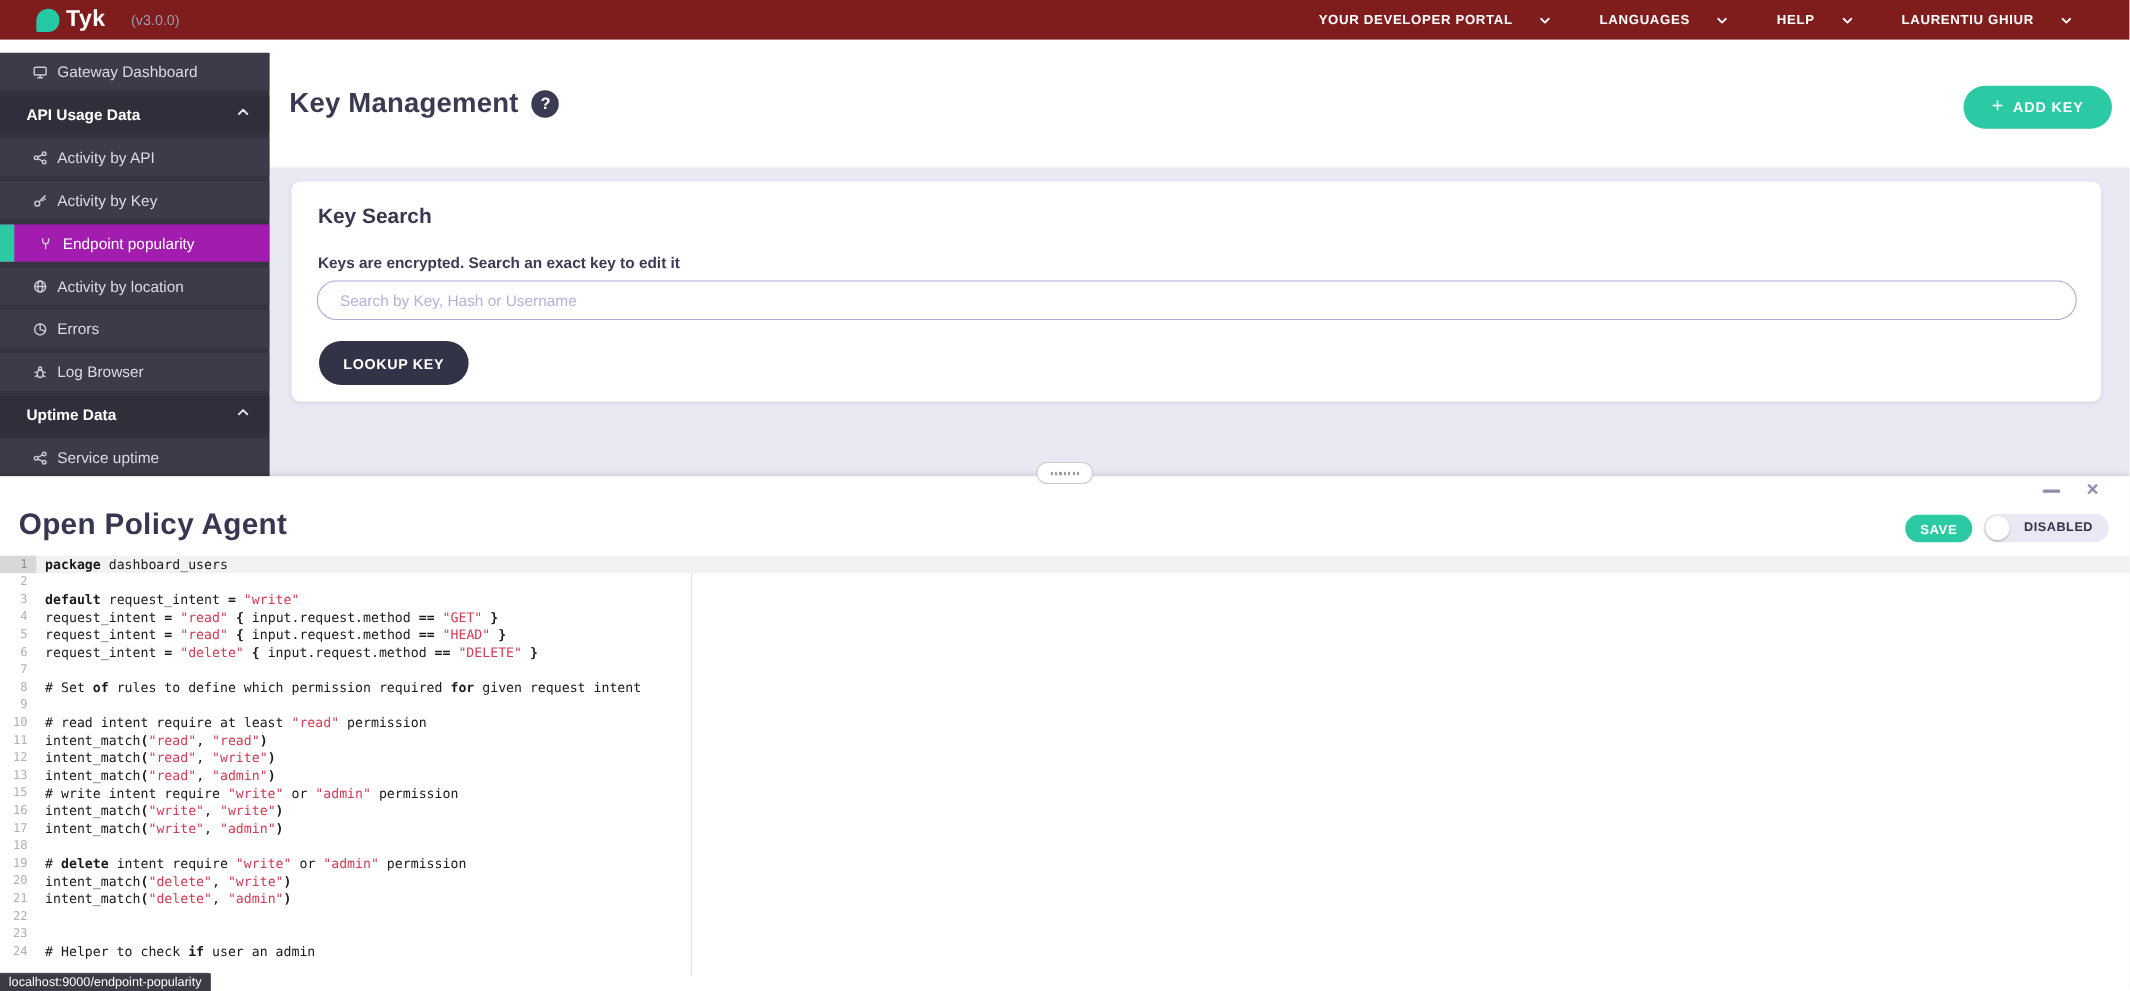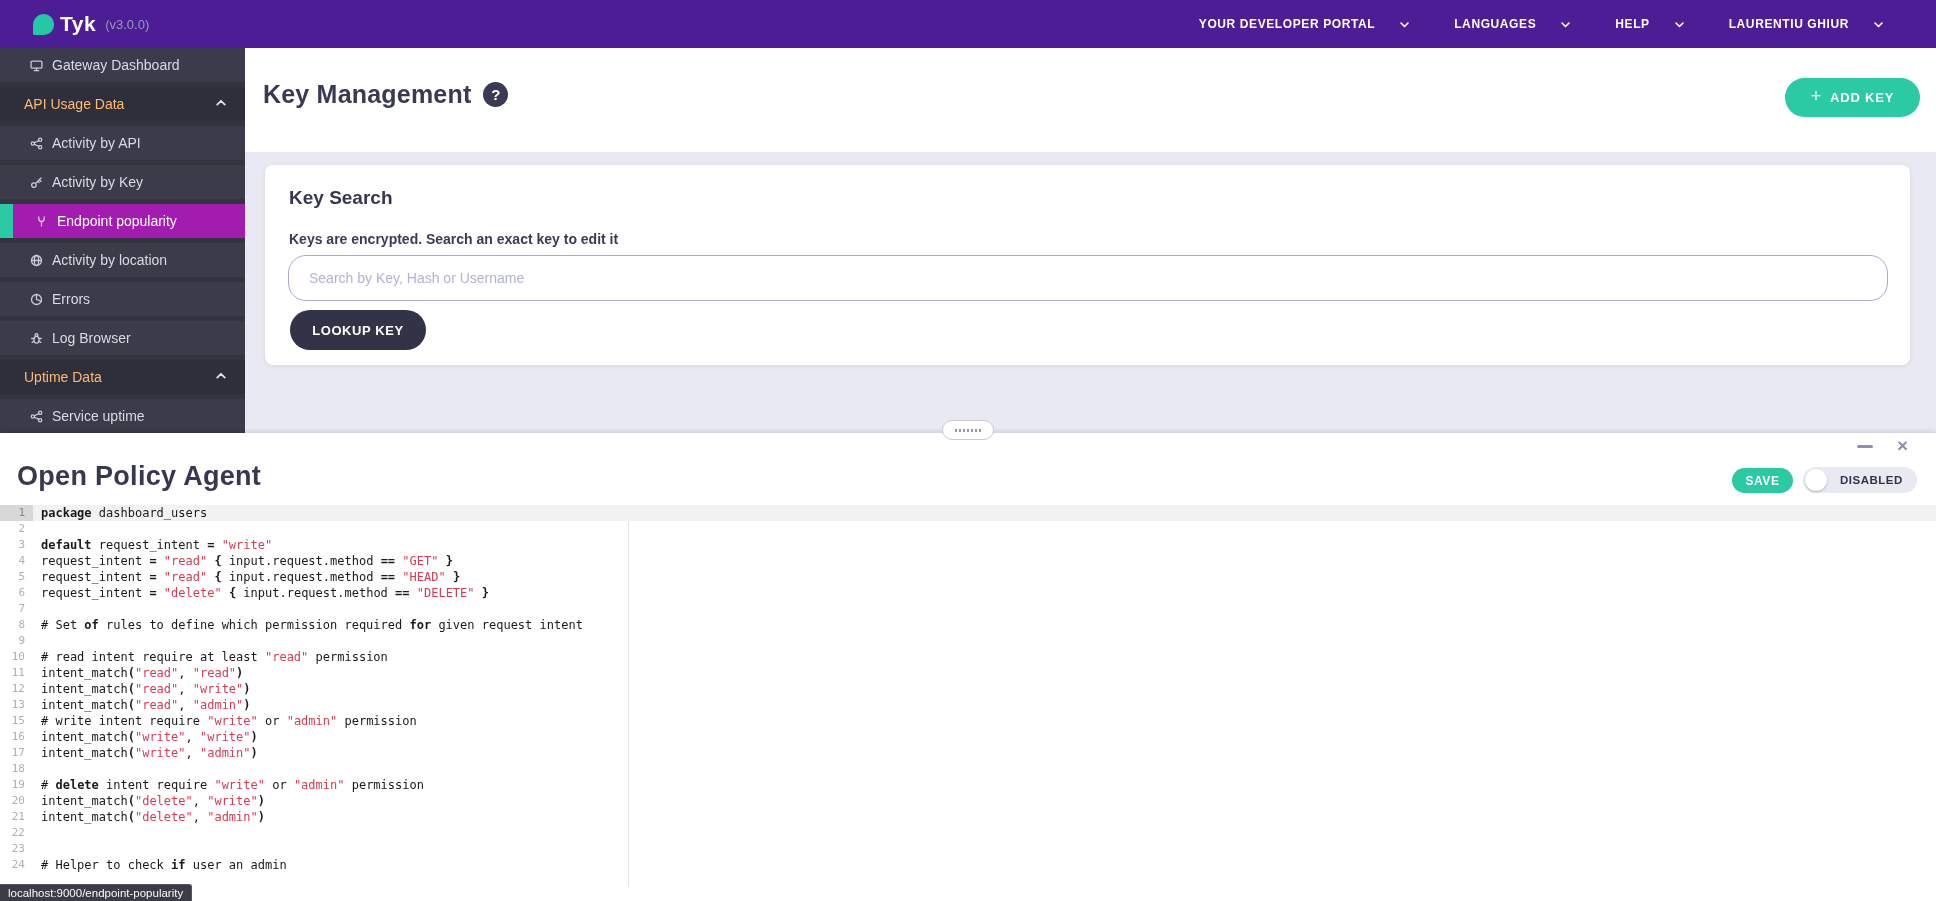--- a/index.html
+++ b/index.html
@@ -1,44 +1,44 @@
 <!DOCTYPE html>
 <html><head>
 <meta charset="utf-8">
 <style>
   * { margin:0; padding:0; box-sizing:border-box; }
   html,body { width:1936px; height:901px; overflow:hidden; background:#fff;
               font-family:"Liberation Sans", sans-serif; }
   body { position:relative; }
 
   
-  .topnav { position:absolute; left:0; top:0; width:1936px; height:48px;
-            background:#4c1d95; display:flex; align-items:center; z-index:30; }
+  .topnav { position:absolute; left:0; top:0; width:1936px; height:36px;
+            background:#7f1d1d; display:flex; align-items:center; z-index:30; }
   .brand { display:flex; align-items:center; margin-left:33px; cursor:pointer; }
   .leaf { width:21px; height:21px; background:#25c8a5;
           border-radius:55% 50% 50% 8%; margin-right:6px; }
   .brand-name { color:#fff; font-size:21px; font-weight:700; letter-spacing:.5px; }
-  .brand-ver { color:#9a9aaf; font-size:13px; margin-left:9px; }
+  .brand-ver { color:#9a9aaf; font-size:13px; margin-left:23px; }
   .nav-menu { margin-left:auto; padding-right:52px; display:flex; gap:44px; }
   .nav-item { display:flex; align-items:center; gap:24px; color:#fff; font-size:12px;
               font-weight:700; letter-spacing:.6px; cursor:pointer; white-space:nowrap; }
   .icn { display:inline-flex; align-items:center; justify-content:center; }
   .icn svg { display:block; }
 
   
   .sidebar { position:absolute; left:0; top:48px; width:245px; height:385px;
              background:#343440; overflow:hidden; z-index:10; }
   .sb-item, .sb-header { height:34px; margin-bottom:5px; display:flex;
              align-items:center; cursor:pointer; }
   .sb-item { background:#3b3b49; padding-left:30px; }
   .sb-item .sb-label { color:#dadae6; font-size:14px; margin-left:9px; }
   .sb-item.active { background:#a21caf; box-shadow:inset 13px 0 0 0 #2bc9a4; padding-left:35px; }
   .sb-item.active .sb-label { color:#fff; }
   .sb-header { background:#2f2f3b; padding:0 18px 0 24px; }
-  .sb-header .sb-label { color:#fdba74; font-size:14px; font-weight:400; }
+  .sb-header .sb-label { color:#ffffff; font-size:14px; font-weight:700; }
   .sb-header .sb-chev { margin-left:auto; }
 
   
   .main-header { position:absolute; left:245px; top:48px; right:0; height:104px;
                  background:#fff; z-index:5; }
   .page-title-row { position:absolute; left:18px; top:32px; display:flex;
                     align-items:center; gap:12px; }
   .page-title { font-size:25px; font-weight:700; color:#3a3a52; letter-spacing:.2px; }
   .help-badge { width:25px; height:25px; border-radius:50%; background:#3a3a52;
                 color:#fff; font-size:15px; font-weight:700; display:flex;
@@ -52,21 +52,21 @@
 
   
   .content { position:absolute; left:245px; top:152px; right:0; height:281px;
              background:#e9e9f3; z-index:4; }
   .card { position:absolute; left:20px; right:26px; top:13px; height:200px;
           background:#fff; border-radius:8px; box-shadow:0 1px 4px rgba(50,50,90,.10); }
   .card-title { position:absolute; left:24px; top:22px; font-size:19px;
                 font-weight:600; color:#373750; }
   .card-desc { position:absolute; left:24px; top:66px; font-size:14px;
                font-weight:600; color:#3b3b55; }
-  .key-input { position:absolute; left:23px; right:22px; top:90px; height:46px;
+  .key-input { position:absolute; left:23px; right:22px; top:90px; height:36px;
                border:1.5px solid #a9a9d6; border-radius:18px; padding:0 20px;
                font-family:"Liberation Sans",sans-serif; font-size:14px; color:#3b3b55;
                outline:none; background:#fff; }
   .key-input::placeholder { color:#b2b2d8; }
   .btn-lookup { position:absolute; left:25px; top:145px; width:136px; height:40px;
                 border:none; border-radius:20px; background:#333347; color:#fff;
                 font-family:"Liberation Sans",sans-serif; font-size:13px; font-weight:700;
                 letter-spacing:.6px; cursor:pointer; }
 
   

